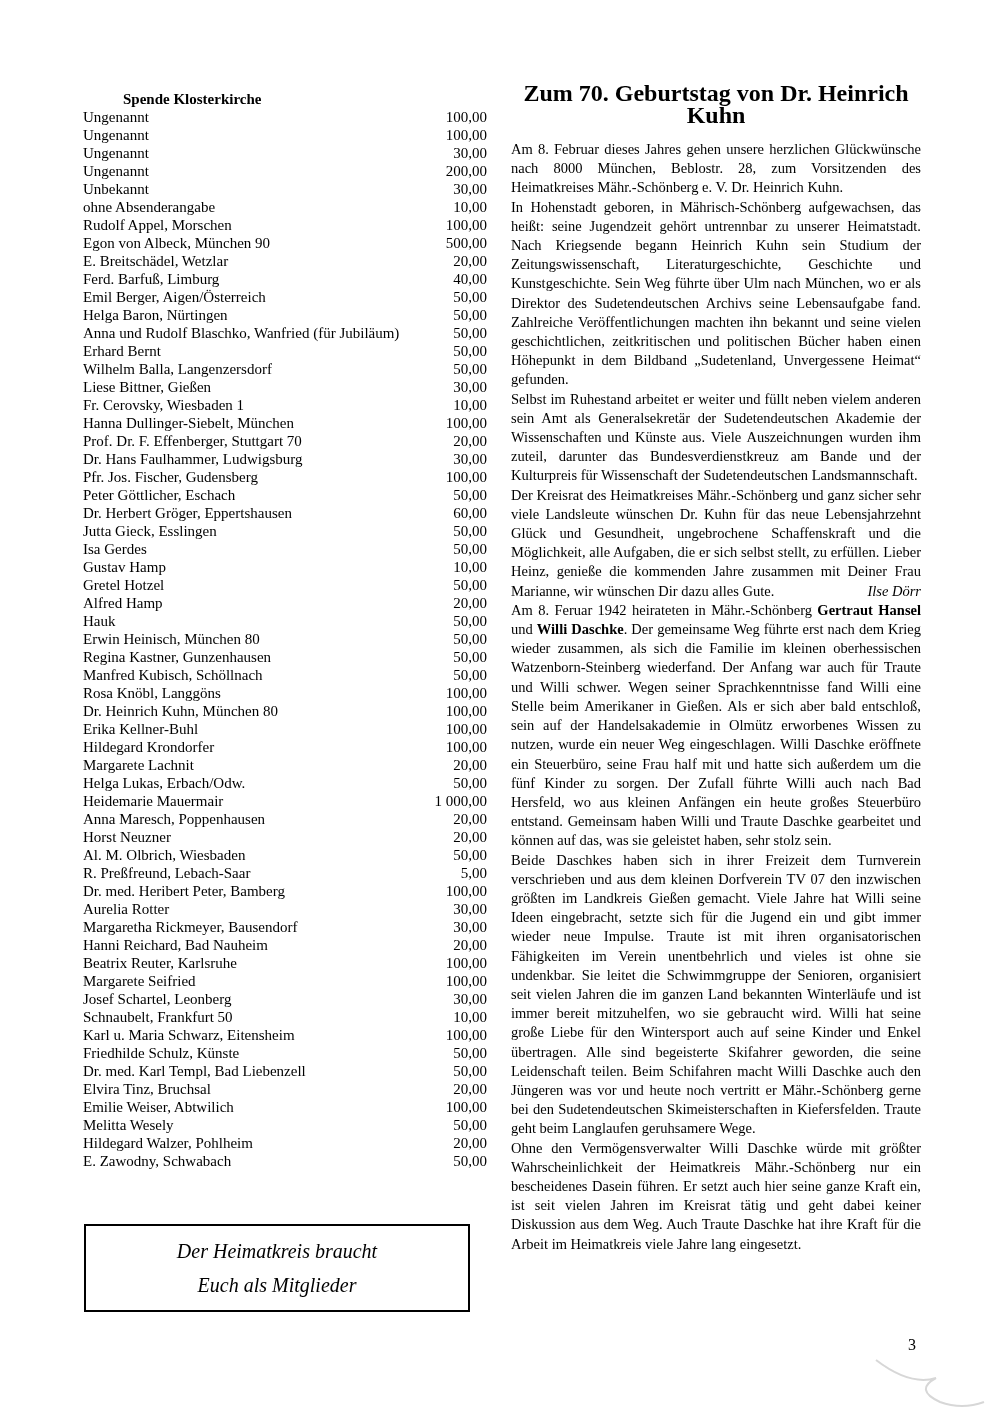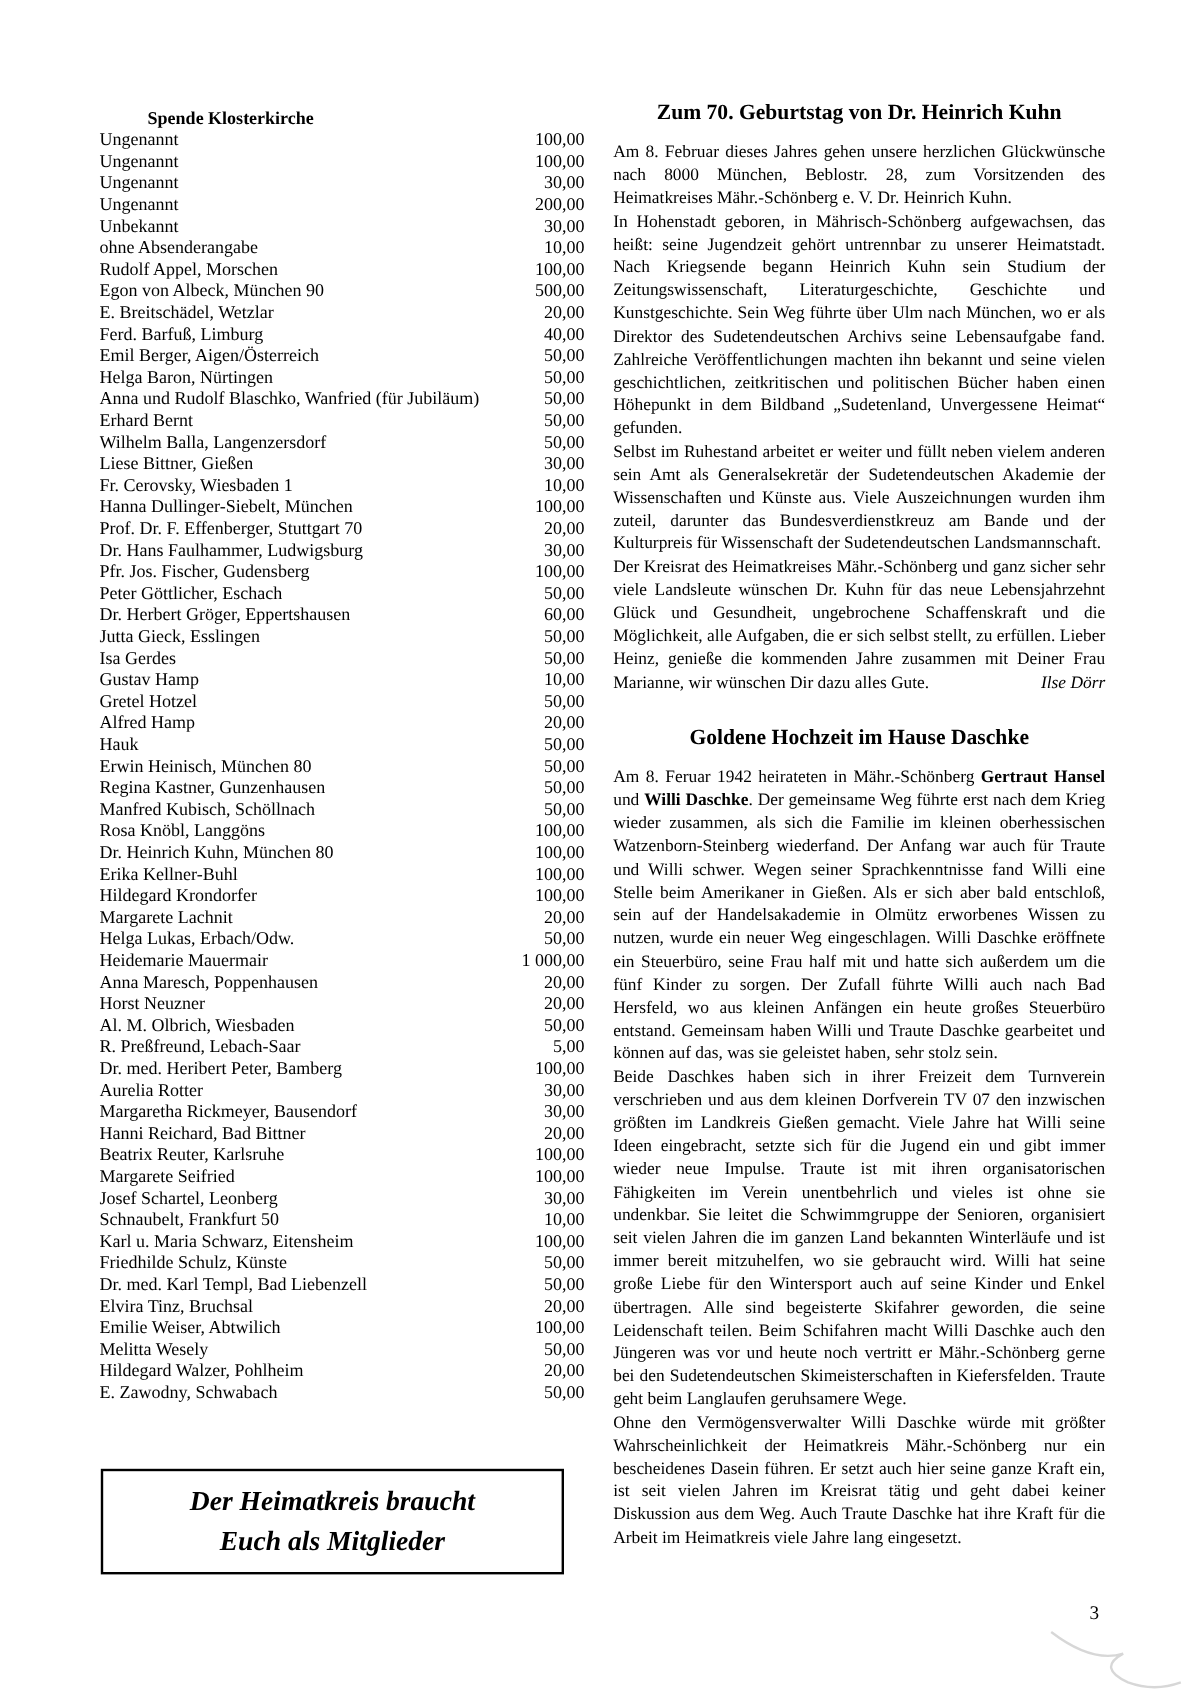--- a/index.html
+++ b/index.html
@@ -21,28 +21,28 @@
   .donor-name { white-space: nowrap; overflow: hidden; padding-right: 8px; }
   .donor-amount { white-space: nowrap; }
 
   
   .member-box {
     position: absolute; left: 84px; top: 1224px; width: 386px; height: 88px;
     border: 2px solid #000;
     display: flex; flex-direction: column; justify-content: center; align-items: center;
   }
   .box-line {
-    font-weight: bold; font-style: italic;
-    font-size: 23px; line-height: 34px;
+    font-weight: normal; font-style: italic;
+    font-size: 20px; line-height: 34px;
   }
 
   
   .right-col { position: absolute; left: 511px; top: 82px; width: 410px; }
   .article-title {
-    font-weight: bold; font-size: 18px; line-height: 22px;
+    font-weight: bold; font-size: 24px; line-height: 22px;
     text-align: center; margin: 0 0 14px 0;
   }
   .article-title.second { margin-top: 24px; }
   .body-par {
     margin: 0;
     font-size: 14.5px; line-height: 19.2px;
     text-align: justify;
   }
   .signature { float: right; font-style: italic; }
   b.inline-bold { font-weight: bold; }
@@ -235,21 +235,21 @@
       </div>
       <div class="donation-row">
         <span class="donor-name">Aurelia Rotter</span>
         <span class="donor-amount">30,00</span>
       </div>
       <div class="donation-row">
         <span class="donor-name">Margaretha Rickmeyer, Bausendorf</span>
         <span class="donor-amount">30,00</span>
       </div>
       <div class="donation-row">
-        <span class="donor-name">Hanni Reichard, Bad Bittner</span>
+        <span class="donor-name">Hanni Reichard, Bad Nauheim</span>
         <span class="donor-amount">20,00</span>
       </div>
       <div class="donation-row">
         <span class="donor-name">Beatrix Reuter, Karlsruhe</span>
         <span class="donor-amount">100,00</span>
       </div>
       <div class="donation-row">
         <span class="donor-name">Margarete Seifried</span>
         <span class="donor-amount">100,00</span>
       </div>
@@ -302,21 +302,20 @@
 </div>
 
 <div class="right-col">
   <h2 class="article-title">Zum 70. Geburtstag von Dr. Heinrich Kuhn</h2>
 
   <p class="body-par">Am 8. Februar dieses Jahres gehen unsere herzlichen Glückwünsche nach 8000 München, Beblostr. 28, zum Vorsitzenden des Heimatkreises Mähr.-Schönberg e. V. Dr. Heinrich Kuhn.</p>
   <p class="body-par">In Hohenstadt geboren, in Mährisch-Schönberg aufgewachsen, das heißt: seine Jugendzeit gehört untrennbar zu unserer Heimatstadt. Nach Kriegsende begann Heinrich Kuhn sein Studium der Zeitungswissenschaft, Literaturgeschichte, Geschichte und Kunstgeschichte. Sein Weg führte über Ulm nach München, wo er als Direktor des Sudetendeutschen Archivs seine Lebensaufgabe fand. Zahlreiche Veröffentlichungen machten ihn bekannt und seine vielen geschichtlichen, zeitkritischen und politischen Bücher haben einen Höhepunkt in dem Bildband „Sudetenland, Unvergessene Heimat“ gefunden.</p>
   <p class="body-par">Selbst im Ruhestand arbeitet er weiter und füllt neben vielem anderen sein Amt als Generalsekretär der Sudetendeutschen Akademie der Wissenschaften und Künste aus. Viele Auszeichnungen wurden ihm zuteil, darunter das Bundesverdienstkreuz am Bande und der Kulturpreis für Wissenschaft der Sudetendeutschen Landsmannschaft.</p>
   <p class="body-par"><span>Der Kreisrat des Heimatkreises Mähr.-Schönberg und ganz sicher sehr viele Landsleute wünschen Dr. Kuhn für das neue Lebensjahrzehnt Glück und Gesundheit, ungebrochene Schaffenskraft und die Möglichkeit, alle Aufgaben, die er sich selbst stellt, zu erfüllen. Lieber Heinz, genieße die kommenden Jahre zusammen mit Deiner Frau Marianne, wir wünschen Dir dazu alles Gute.</span> <span class="signature">Ilse Dörr</span></p>
 
-  <h2 class="article-title second">Goldene Hochzeit im Hause Daschke</h2>
 
   <p class="body-par"><span>Am 8. Feruar 1942 heirateten in Mähr.-Schönberg </span><b class="inline-bold">Gertraut Hansel</b><span> und </span><b class="inline-bold">Willi Daschke</b><span>. Der gemeinsame Weg führte erst nach dem Krieg wieder zusammen, als sich die Familie im kleinen oberhessischen Watzenborn-Steinberg wiederfand. Der Anfang war auch für Traute und Willi schwer. Wegen seiner Sprachkenntnisse fand Willi eine Stelle beim Amerikaner in Gießen. Als er sich aber bald entschloß, sein auf der Handelsakademie in Olmütz erworbenes Wissen zu nutzen, wurde ein neuer Weg eingeschlagen. Willi Daschke eröffnete ein Steuerbüro, seine Frau half mit und hatte sich außerdem um die fünf Kinder zu sorgen. Der Zufall führte Willi auch nach Bad Hersfeld, wo aus kleinen Anfängen ein heute großes Steuerbüro entstand. Gemeinsam haben Willi und Traute Daschke gearbeitet und können auf das, was sie geleistet haben, sehr stolz sein.</span></p>
   <p class="body-par">Beide Daschkes haben sich in ihrer Freizeit dem Turnverein verschrieben und aus dem kleinen Dorfverein TV 07 den inzwischen größten im Landkreis Gießen gemacht. Viele Jahre hat Willi seine Ideen eingebracht, setzte sich für die Jugend ein und gibt immer wieder neue Impulse. Traute ist mit ihren organisatorischen Fähigkeiten im Verein unentbehrlich und vieles ist ohne sie undenkbar. Sie leitet die Schwimmgruppe der Senioren, organisiert seit vielen Jahren die im ganzen Land bekannten Winterläufe und ist immer bereit mitzuhelfen, wo sie gebraucht wird. Willi hat seine große Liebe für den Wintersport auch auf seine Kinder und Enkel übertragen. Alle sind begeisterte Skifahrer geworden, die seine Leidenschaft teilen. Beim Schifahren macht Willi Daschke auch den Jüngeren was vor und heute noch vertritt er Mähr.-Schönberg gerne bei den Sudetendeutschen Skimeisterschaften in Kiefersfelden. Traute geht beim Langlaufen geruhsamere Wege.</p>
   <p class="body-par">Ohne den Vermögensverwalter Willi Daschke würde mit größter Wahrscheinlichkeit der Heimatkreis Mähr.-Schönberg nur ein bescheidenes Dasein führen. Er setzt auch hier seine ganze Kraft ein, ist seit vielen Jahren im Kreisrat tätig und geht dabei keiner Diskussion aus dem Weg. Auch Traute Daschke hat ihre Kraft für die Arbeit im Heimatkreis viele Jahre lang eingesetzt.</p>
 </div>
 
 <div class="page-number">3</div>
 
 <svg class="scan-mark" width="120" height="58">
   <path d="M8 8 q34 26 60 18 q-22 12 4 24 q22 8 44 0" stroke="#bdbdbd" stroke-width="2" fill="none"></path>

